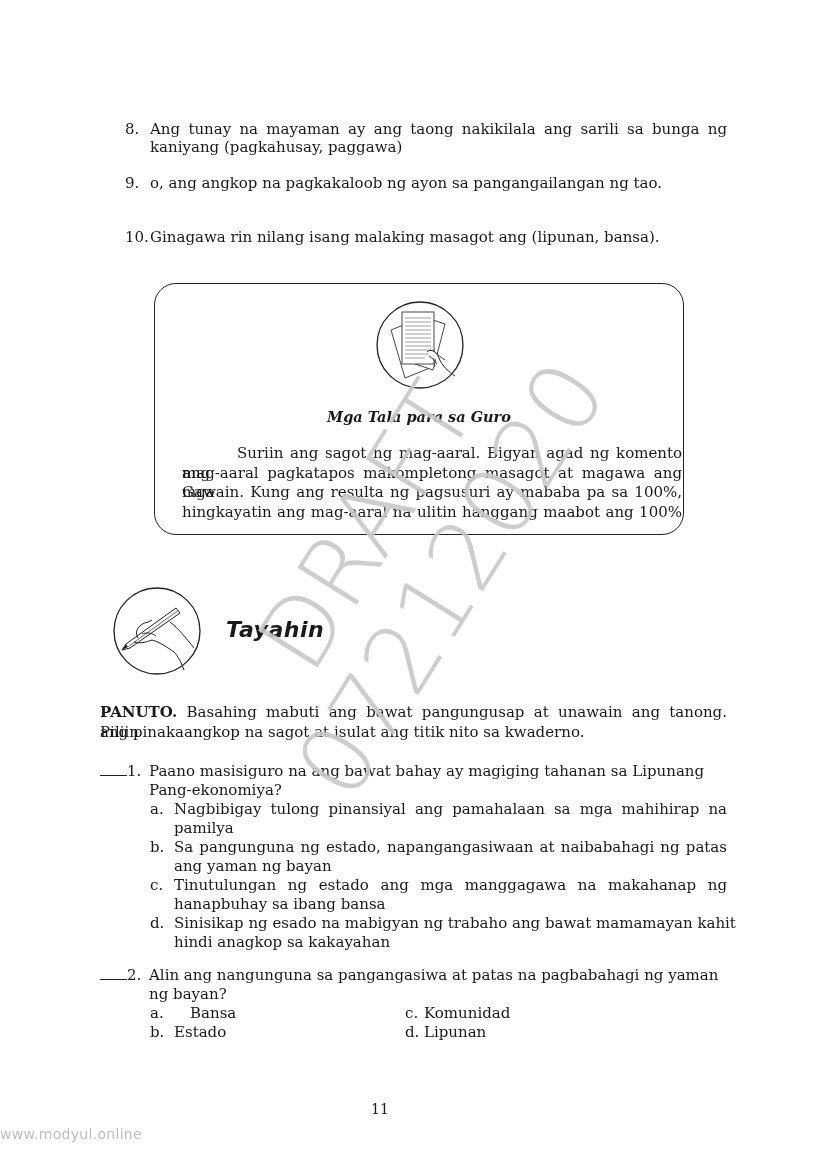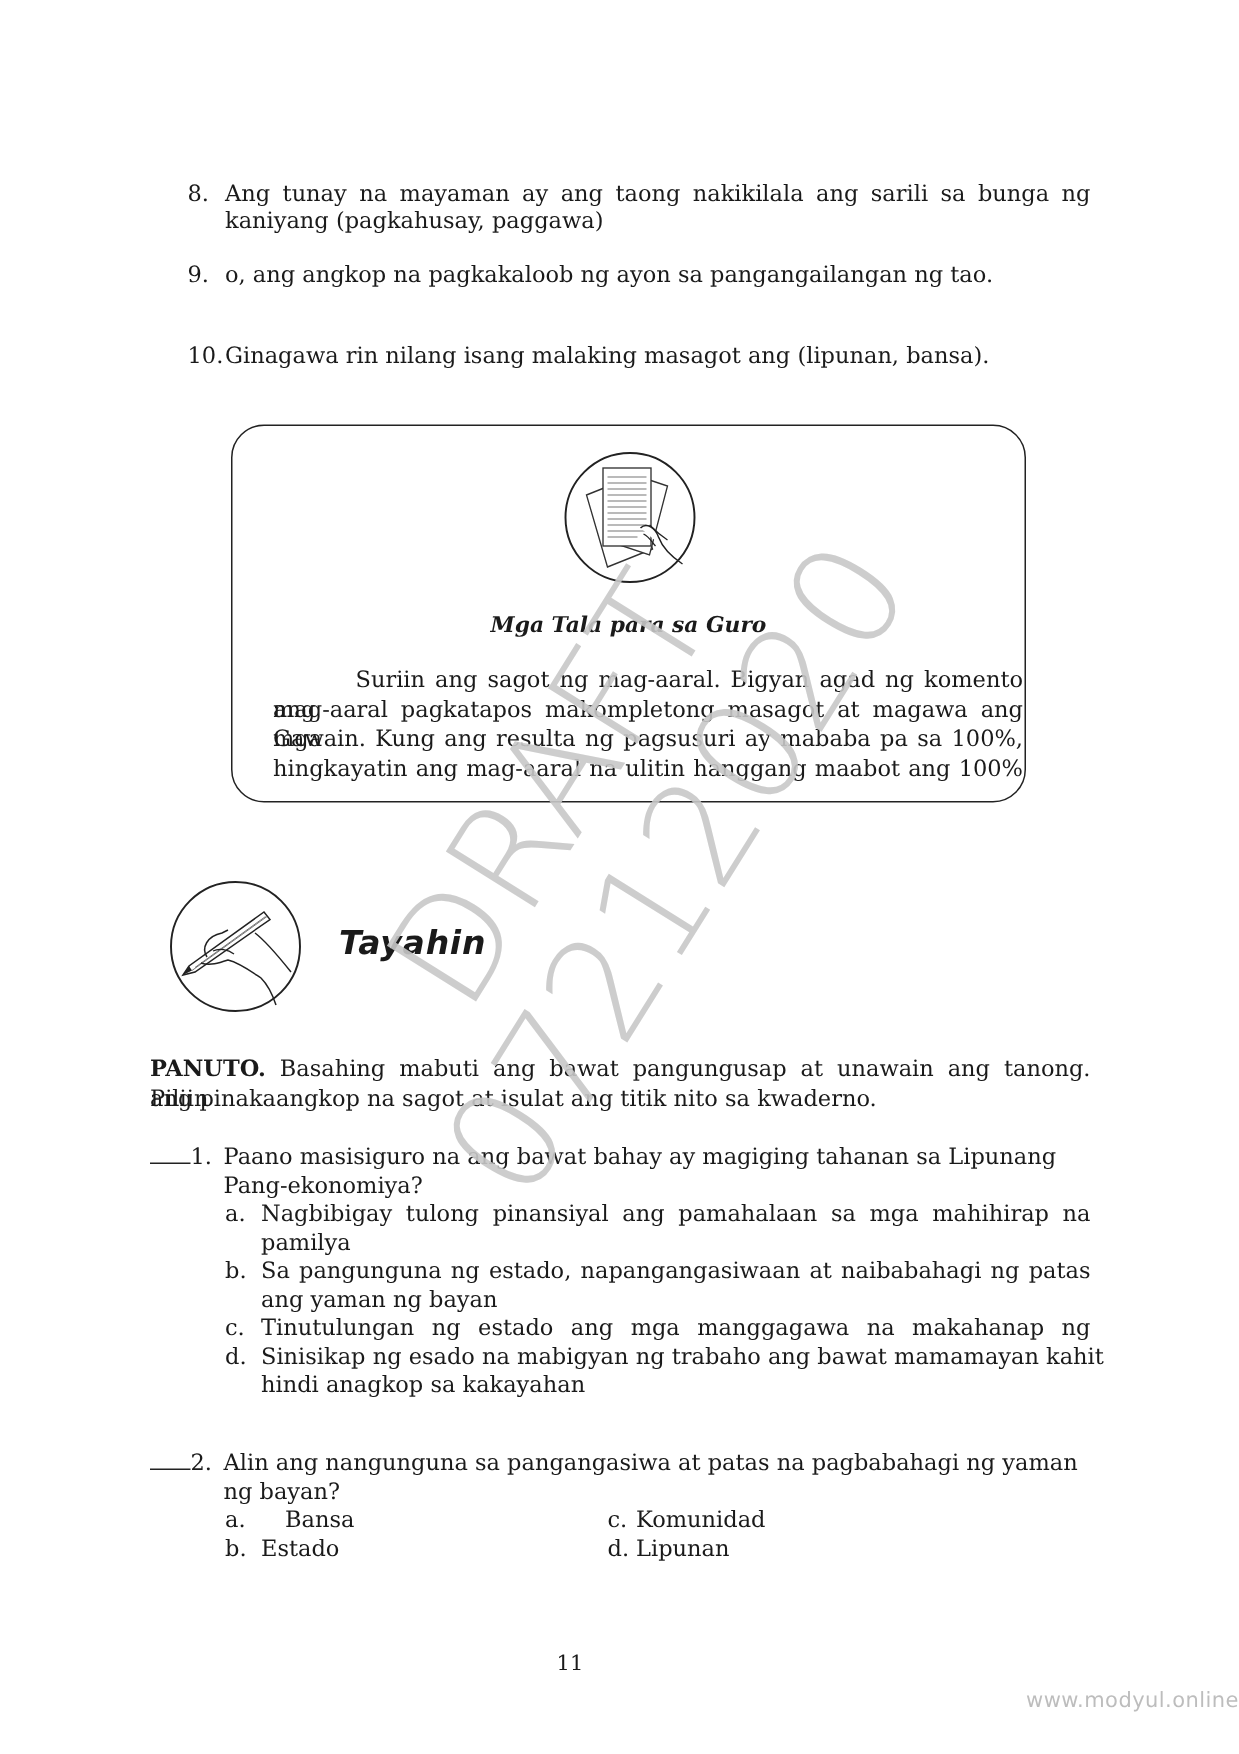--- a/index.html
+++ b/index.html
@@ -40,21 +40,21 @@
     .q .row { position: relative; height: 19px; line-height: 19px; white-space: nowrap; }
     .q .blank { display: inline-block; width: 27px; border-bottom: 1px solid #222; height: 13px; vertical-align: baseline; }
     .q .qtxt { position: absolute; left: 49px; }
     .q .cont { position: absolute; left: 49px; }
     .opt { position: relative; }
     .opt .letter { position: absolute; left: 50px; }
     .opt .otxt { position: absolute; left: 74px; right: 0; }
     .opt .otxt.j { text-align: justify; text-align-last: justify; }
 
     .pagenum { position: absolute; left: 0; width: 760px; top: 1101px; text-align: center; font-size: 14px; }
-    .site { position: absolute; left: 0; width: 826px; top: 1126px; text-align: right; font-size: 14px;
+    .site { position: absolute; left: 0; width: 826px; top: 1126px; text-align: left; font-size: 14px;
             color: #bdbdbd; font-family: "DejaVu Sans", sans-serif; letter-spacing: 0.3px; }
 
     .watermark { position: absolute; left: 0; top: 0; width: 826px; height: 1169px; pointer-events: none; }
   </style>
 </head>
 <body>
 
 <div class="page">
 
   <div class="top-item t" style="top:120px;">
@@ -152,20 +152,23 @@
       <span class="otxt j">Sa pangunguna ng estado, napangangasiwaan at naibabahagi ng patas</span>
     </div>
     <div class="row opt">
         <span class="otxt">ang yaman ng bayan</span>
       </div>
 
     <div class="row opt">
       <span class="letter">c.</span>
       <span class="otxt j">Tinutulungan ng estado ang mga manggagawa na makahanap ng</span>
     </div>
+    <div class="row opt">
+        <span class="otxt">hanapbuhay sa ibang bansa</span>
+      </div>
 
     <div class="row opt">
       <span class="letter">d.</span>
       <span class="otxt j">Sinisikap ng esado na mabigyan ng trabaho ang bawat mamamayan kahit</span>
     </div>
     <div class="row opt">
         <span class="otxt">hindi anagkop sa kakayahan</span>
       </div>
   </div>
 

